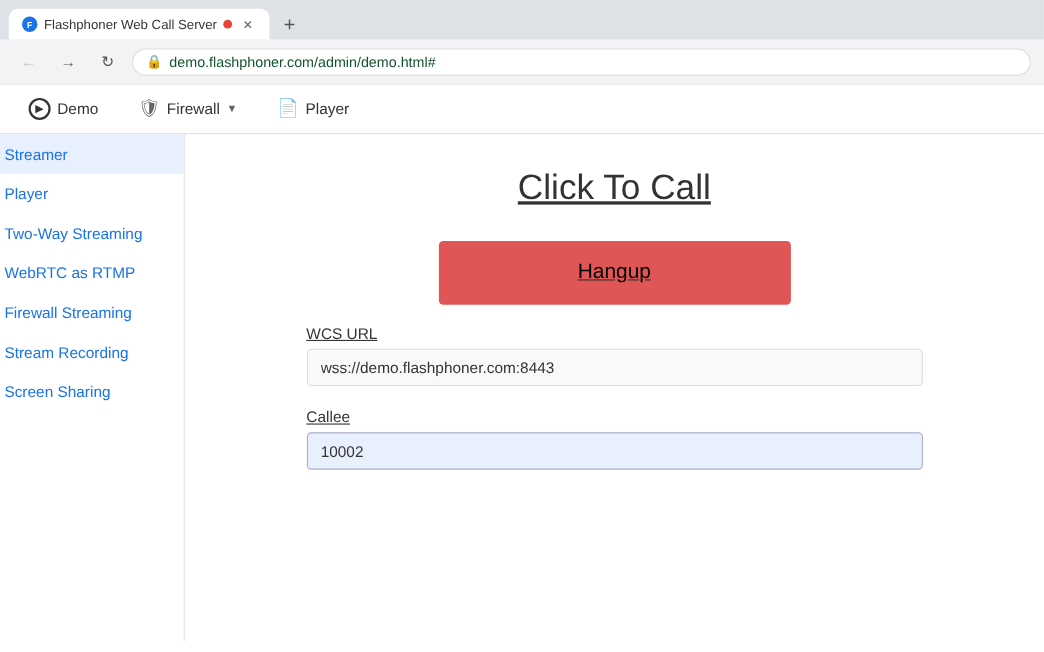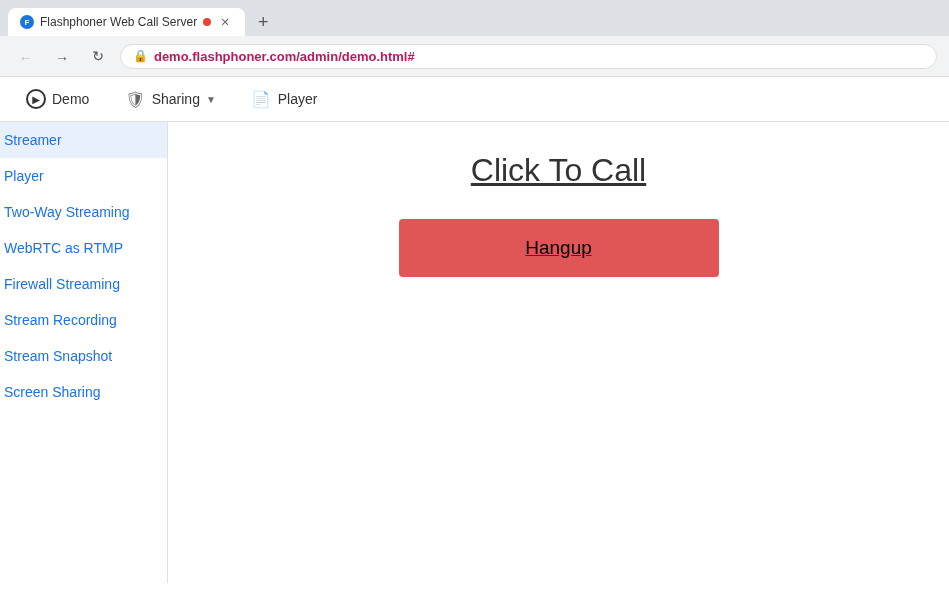--- a/index.html
+++ b/index.html
@@ -84,21 +84,21 @@
       border: 1px solid #ddd;
       border-radius: 20px;
       padding: 4px 12px;
       gap: 6px;
       font-size: 13px;
     }
     .lock-icon {
       color: #5f6368;
       font-size: 12px;
     }
-    .address-text { color: #be185d; font-weight: bold; }
+    .address-text { color: #14532d; }
 
     
     .app-header {
       display: flex;
       align-items: center;
       padding: 8px 20px;
       border-bottom: 1px solid #e0e0e0;
       background: #fff;
       gap: 24px;
     }
@@ -240,21 +240,21 @@
   </div>
 </div>
 
 <div class="app-header">
   <div class="nav-item">
     <div class="nav-icon-play">▶</div>
     <span>Demo</span>
   </div>
   <div class="nav-item">
     <span class="nav-icon-shield">🛡</span>
-    <span>Sharing</span>
+    <span>Firewall</span>
     <span class="chevron">▼</span>
   </div>
   <div class="nav-item">
     <span class="nav-icon-license">📄</span>
     <span>Player</span>
   </div>
 </div>
 
 <div class="app-layout">
 
@@ -271,25 +271,29 @@
     <div class="sidebar-item">
       <span>WebRTC as RTMP</span>
     </div>
     <div class="sidebar-item">
       <span>Firewall Streaming</span>
     </div>
     <div class="sidebar-item">
       <span>Stream Recording</span>
     </div>
     <div class="sidebar-item">
-      <span>Stream Snapshot</span>
-    </div>
-    <div class="sidebar-item">
       <span>Screen Sharing</span>
     </div>
   </div>
 
   <div class="main-content">
     <h1 class="page-title">Click To Call</h1>
     <button class="hangup-btn">Hangup</button>
 
+    <div class="form-section">
+      <label class="form-label">WCS URL</label>
+      <input class="form-input" type="text" value="wss://demo.flashphoner.com:8443" readonly="" style="">
+
+      <label class="form-label">Callee</label>
+      <input class="form-input active-input" type="text" value="10002" style="">
+    </div>
   </div>
 </div>
 
 </body></html>

